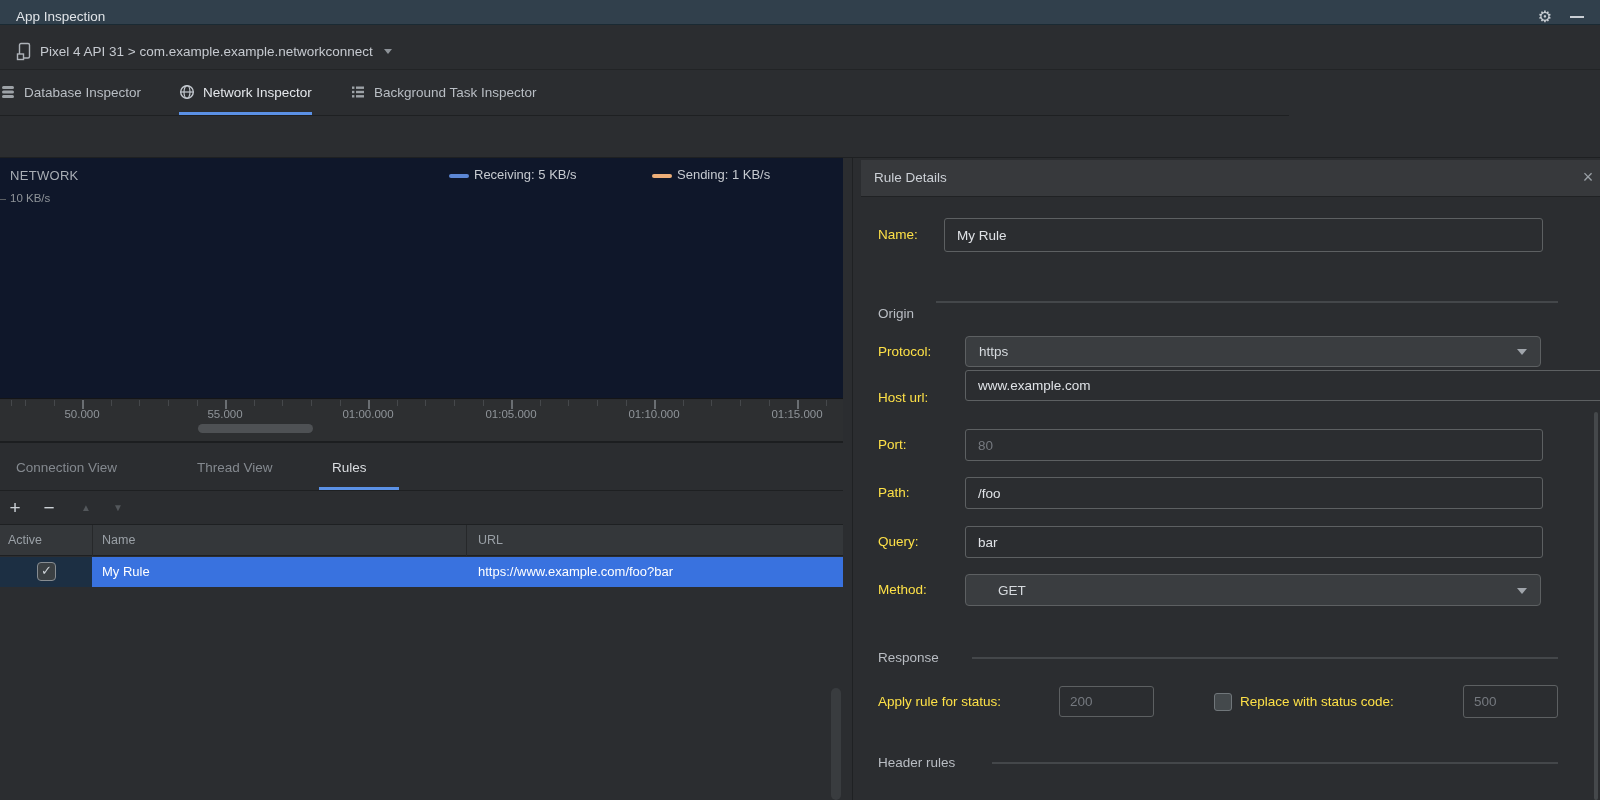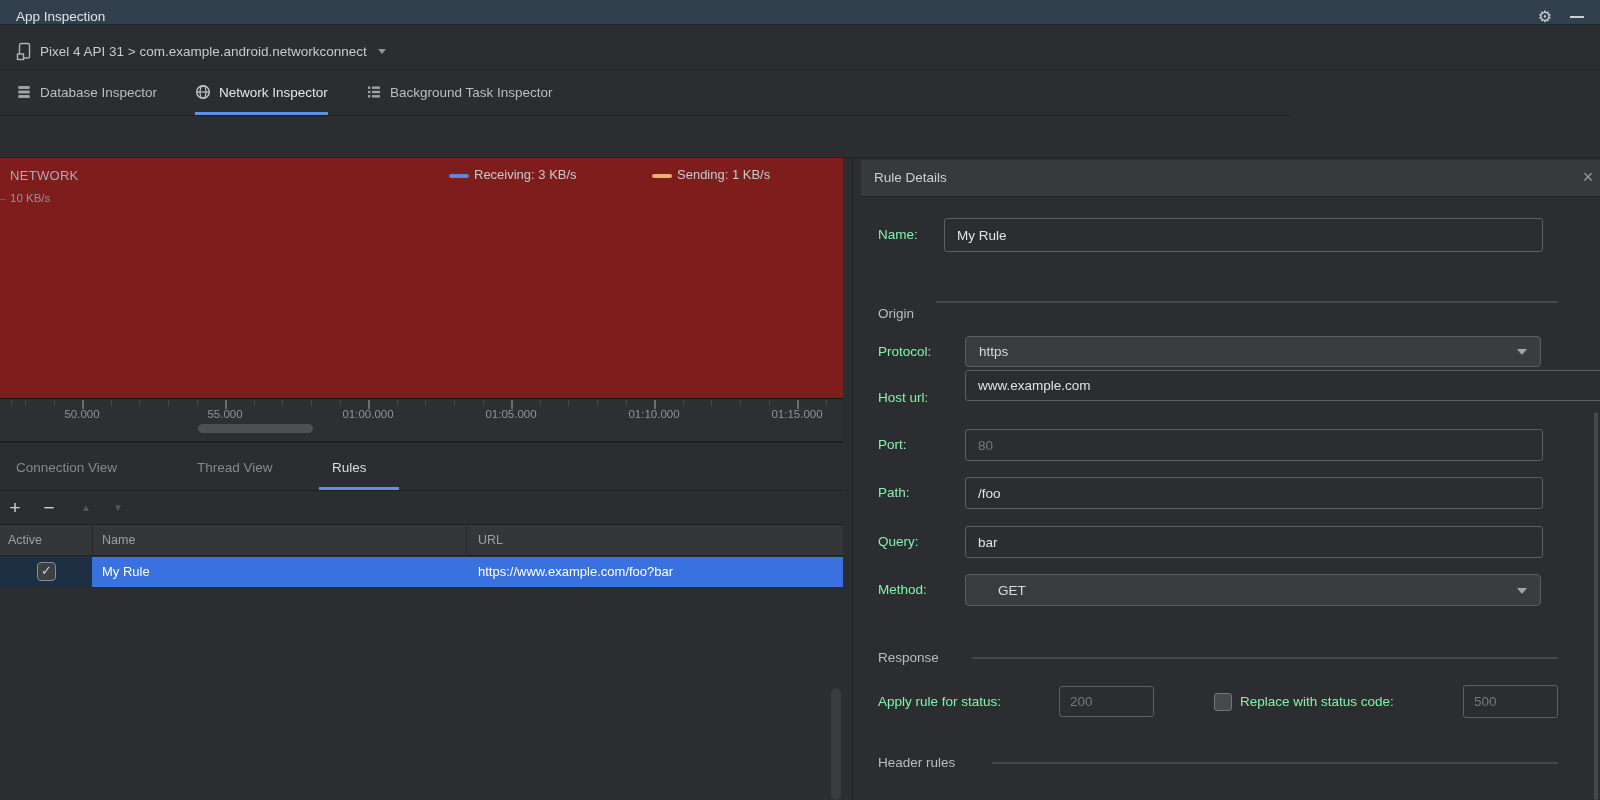--- a/index.html
+++ b/index.html
@@ -18,32 +18,32 @@
   .min-btn { position:absolute; left:1569px; top:0; width:16px; height:33px; }
   .min-btn::after { content:""; position:absolute; left:1px; top:16px; width:14px; height:2px; background:#c9ced4; }
 
   
   .devicebar { left:0; top:33px; width:1600px; height:37px; background:#2b2d30; border-bottom:1px solid #222426; }
   .device-sel { position:absolute; left:10px; top:0; height:37px; display:flex; align-items:center; gap:7px; padding:0 6px; }
   .device-text { font-size:13.5px; color:#c6cad0; }
   .chev { width:0; height:0; border-left:4.5px solid transparent; border-right:4.5px solid transparent; border-top:5px solid #8d9298; margin-left:4px; }
 
   
-  .insp-tabs { left:0; top:70px; width:1289px; height:46px; border-bottom:1px solid #1e2022; display:flex; align-items:stretch; padding-left:16px; gap:38px; }
+  .insp-tabs { left:0; top:70px; width:1289px; height:46px; border-bottom:1px solid #1e2022; display:flex; align-items:stretch; gap:38px; }
   .insp-tab { display:flex; align-items:center; gap:8px; border-bottom:3px solid transparent; padding-top:2px; font-size:13.5px; color:#b9bec4; cursor:default; }
   .insp-tab.active { border-bottom-color:#5b91e6; color:#e4e7eb; }
 
   
   .tl-toolbar { left:0; top:116px; width:1600px; height:42px; border-bottom:1px solid #1e2022; }
   .tl-icon { position:absolute; top:127px; width:20px; height:20px; }
   .tl-sep { position:absolute; left:1548px; top:127px; height:20px; width:0; border-left:2px dotted #55595d; }
 
   
   .left-panel { left:0; top:158px; width:843px; height:642px; }
-  .chart { position:absolute; left:0; top:0; width:843px; height:241px; background:#7f1d1d; border-bottom:1px solid #141517; }
+  .chart { position:absolute; left:0; top:0; width:843px; height:241px; background:#0f172a; border-bottom:1px solid #141517; }
   .network-title { position:absolute; left:10px; top:10px; font-size:13px; letter-spacing:.3px; color:#a8adb4; }
   .y-tick-dash { position:absolute; left:0; top:41px; width:6px; height:1px; background:#5a5e62; }
   .y-tick-label { position:absolute; left:10px; top:34px; font-size:11.5px; color:#8f9499; }
   .legend-item { position:absolute; top:9px; height:16px; font-size:13px; color:#c6cad0; }
   .legend-dash { position:absolute; top:16px; width:20px; height:4px; border-radius:2px; }
 
   .axis { position:absolute; left:0; top:242px; width:843px; height:43px; background:#2d2f31; border-bottom:2px solid #1c1e20; }
   .minor-ticks { position:absolute; left:0; top:0; width:843px; height:6px;
     background:repeating-linear-gradient(to right, #45484b 0 1px, transparent 1px 28.6px);
     background-position-x:25px; }
@@ -72,21 +72,21 @@
   
   .panel-divider { left:852px; top:158px; width:1px; height:642px; background:#1f2123; }
   .left-scroll-thumb { left:831px; top:688px; width:10px; height:112px; border-radius:5px; background:#393c3f; }
 
   
   .right-panel { left:853px; top:158px; width:747px; height:642px; background:#2b2d30; }
   .rd-header { position:absolute; left:8px; top:2px; width:747px; height:37px; background:#37393c; border-bottom:1px solid #202224; }
   .rd-title { position:absolute; left:13px; top:0; line-height:36px; font-size:13.5px; color:#ccd0d6; }
   .rd-close { position:absolute; left:716px; top:0; width:22px; height:36px; line-height:35px; text-align:center; font-size:18px; color:#9aa0a6; cursor:default; }
 
-  .fld-label { position:absolute; left:25px; font-size:13.5px; color:#86efac;text-align:right; }
+  .fld-label { position:absolute; left:25px; font-size:13.5px; color:#fde047;text-align:right; }
   .txt-input { position:absolute; background:transparent; border:1px solid #5d6062; border-radius:3px;
     color:#dfe2e6; font-size:13.5px; font-family:"Liberation Sans", sans-serif; padding:0 12px; outline:none; }
   .txt-input::placeholder { color:#75797f; opacity:1; }
   .combo { position:absolute; background:#3a3d40; border:1px solid #5d6062; border-radius:4px; }
   .combo .combo-value { position:absolute; left:13px; top:0; line-height:30px; font-size:13.5px; color:#d6dade; }
   .combo-arrow { position:absolute; right:13px; top:12px; width:0; height:0; border-left:5.5px solid transparent; border-right:5.5px solid transparent; border-top:6.5px solid #a0a5ab; }
 
   .section-label { position:absolute; left:25px; height:16px; line-height:16px; font-size:13.5px; color:#b9bdc3; }
   .section-line { position:absolute; height:2px; background:#44474a; }
 
@@ -108,21 +108,21 @@
 
   <div class="abs devicebar">
     <div class="device-sel">
       <span>
         <svg width="17" height="19" viewBox="0 0 17 19">
           <rect x="3.5" y="1.5" width="10" height="14.5" rx="1.5" fill="none" stroke="#aeb3b9" stroke-width="1.4"></rect>
           <rect x="1.5" y="12" width="6" height="5.5" fill="#2b2d30" stroke="#aeb3b9" stroke-width="1.4"></rect>
         </svg>
       </span>
       <span class="device-text">
-        <span>Pixel 4 API 31</span><span> &gt; </span><span>com.example.android.networkconnect</span>
+        <span>Pixel 4 API 31</span><span> &gt; </span><span>com.example.example.networkconnect</span>
       </span>
       <span class="chev"></span>
     </div>
   </div>
 
   <div class="abs insp-tabs">
     <div class="insp-tab">
       <span>
         <svg width="16" height="16" viewBox="0 0 16 16">
           <rect x="2" y="2" width="12" height="3" rx="1.5" fill="#9da2a7"></rect>
@@ -192,21 +192,21 @@
         <rect x="14.5" y="4.5" width="2" height="11" fill="#9aa0a6"></rect>
       </svg>
     </div>
   </div>
 
   <div class="abs left-panel">
 
     <div class="chart">
       <div class="network-title">NETWORK</div>
       <div class="legend-dash" style="left:449px; background:#5C87D5;"></div>
-      <div class="legend-item" style="left:474px;">Receiving: 3 KB/s</div>
+      <div class="legend-item" style="left:474px;">Receiving: 5 KB/s</div>
       <div class="legend-dash" style="left:652px; background:#EDAE78;"></div>
       <div class="legend-item" style="left:677px;">Sending: 1 KB/s</div>
       <div class="y-tick-dash"></div>
       <div class="y-tick-label">10 KB/s</div>
     </div>
 
     <div class="axis">
       <div class="minor-ticks"></div>
       <div class="major-tick" style="left:82px"></div>
       <div class="major-tick" style="left:225px"></div>

